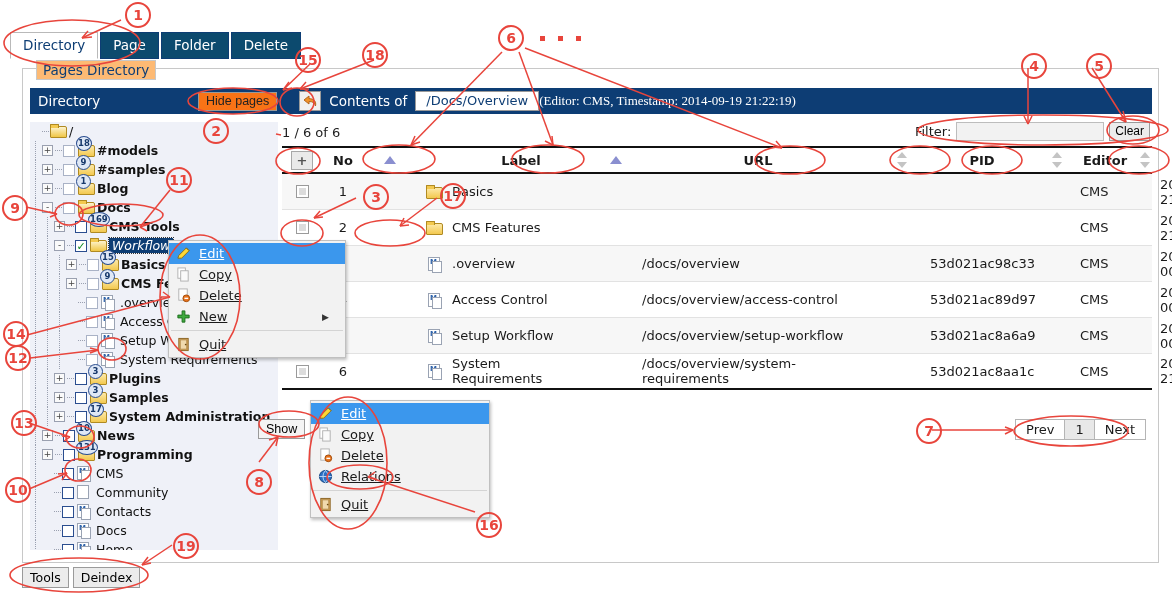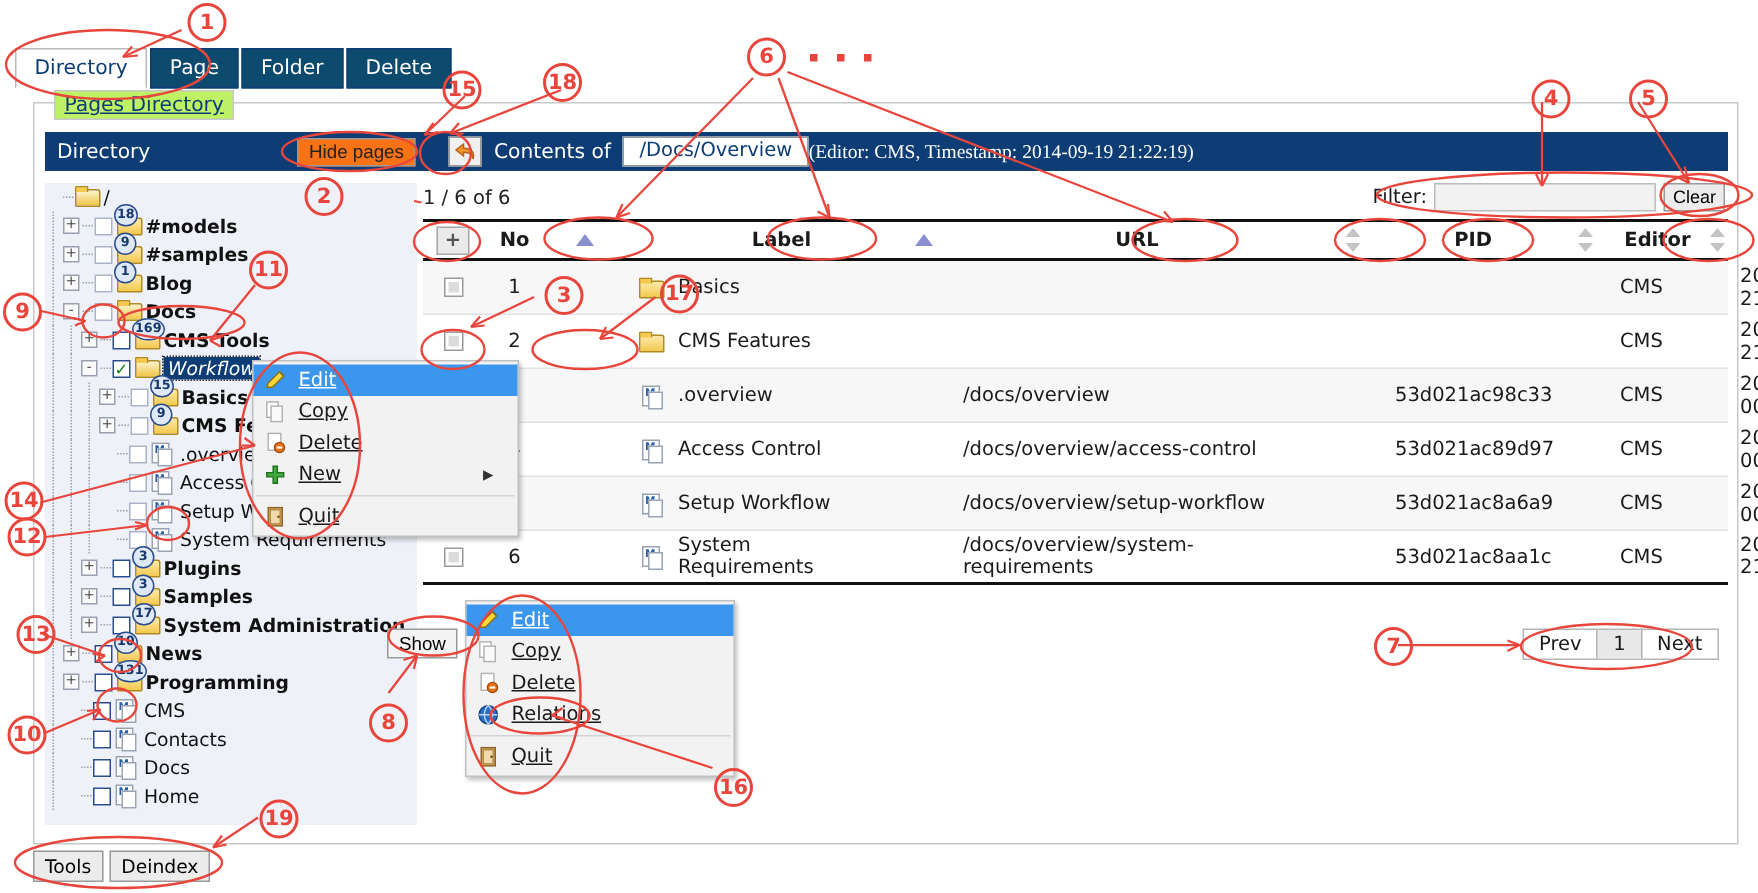--- a/index.html
+++ b/index.html
@@ -31,24 +31,24 @@
 
   
   #panel {
     position:absolute; left:22px; top:68px;
     width:1137px; height:495px;
     border:1px solid #c8c8c8;
     background:#ffffff;
   }
   #legend {
     position:absolute; left:36px; top:60px;
-    background:#bef264; padding:0 6px;
+    background:#fdba74; padding:0 6px;
     font-size:13.5px; color:#0d3d74;
     border:1px solid #c8c8c8;
-    line-height:18px; height:20px;text-decoration:underline;
+    line-height:18px; height:20px;
   }
 
   
   #headerbar {
     position:absolute; left:30px; top:88px;
     width:1122px; height:26px;
     background:#0d3d74; color:#ffffff;
     display:flex; align-items:center;
     font-size:13.5px;
   }
@@ -445,20 +445,28 @@
       <span class="tico"><span class="folder"></span><span class="badge">131</span></span>
       <span class="tlabel bold">Programming</span>
     </div>
     <div class="tnode">
       <span class="tgut dots"></span>
       <span class="tgut"></span>
       <span class="tdash"></span>
       <span class="tchk"></span>
       <span class="tico"><span class="page"><span class="m">M</span></span></span>
       <span class="tlabel">CMS</span>
+    </div>
+    <div class="tnode">
+      <span class="tgut dots"></span>
+      <span class="tgut"></span>
+      <span class="tdash"></span>
+      <span class="tchk"></span>
+      <span class="tico"><span class="page plain"></span></span>
+      <span class="tlabel">Community</span>
     </div>
     <div class="tnode">
       <span class="tgut dots"></span>
       <span class="tgut"></span>
       <span class="tdash"></span>
       <span class="tchk"></span>
       <span class="tico"><span class="page"><span class="m">M</span></span></span>
       <span class="tlabel">Contacts</span>
     </div>
     <div class="tnode">

